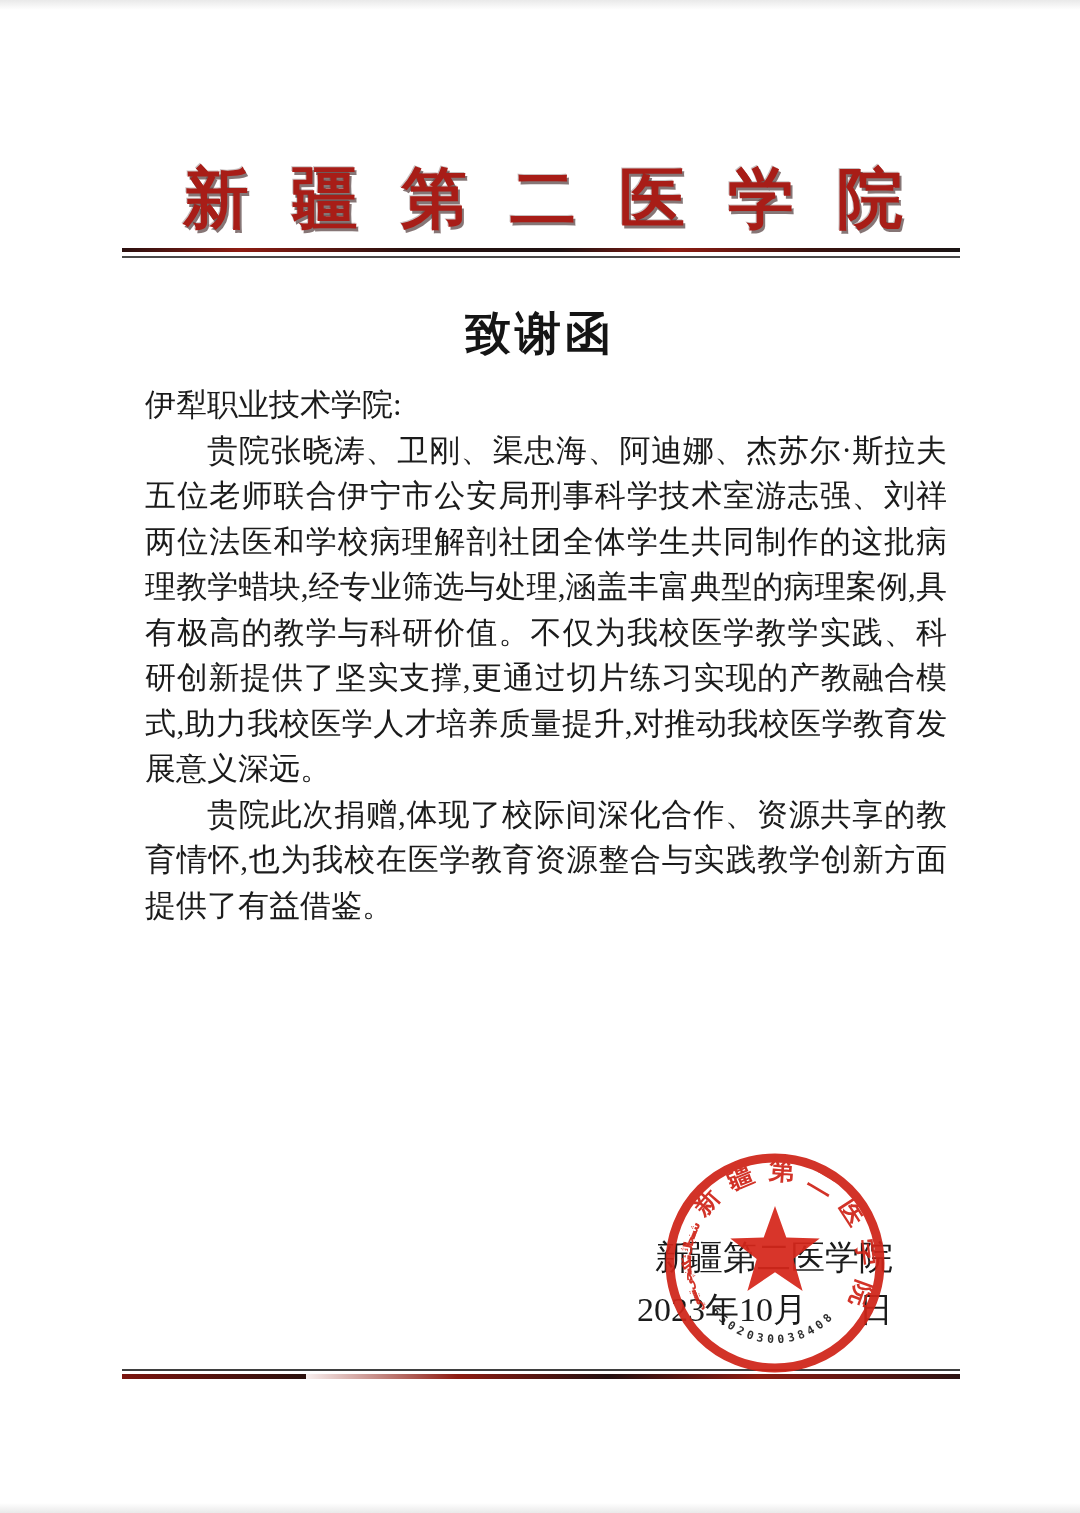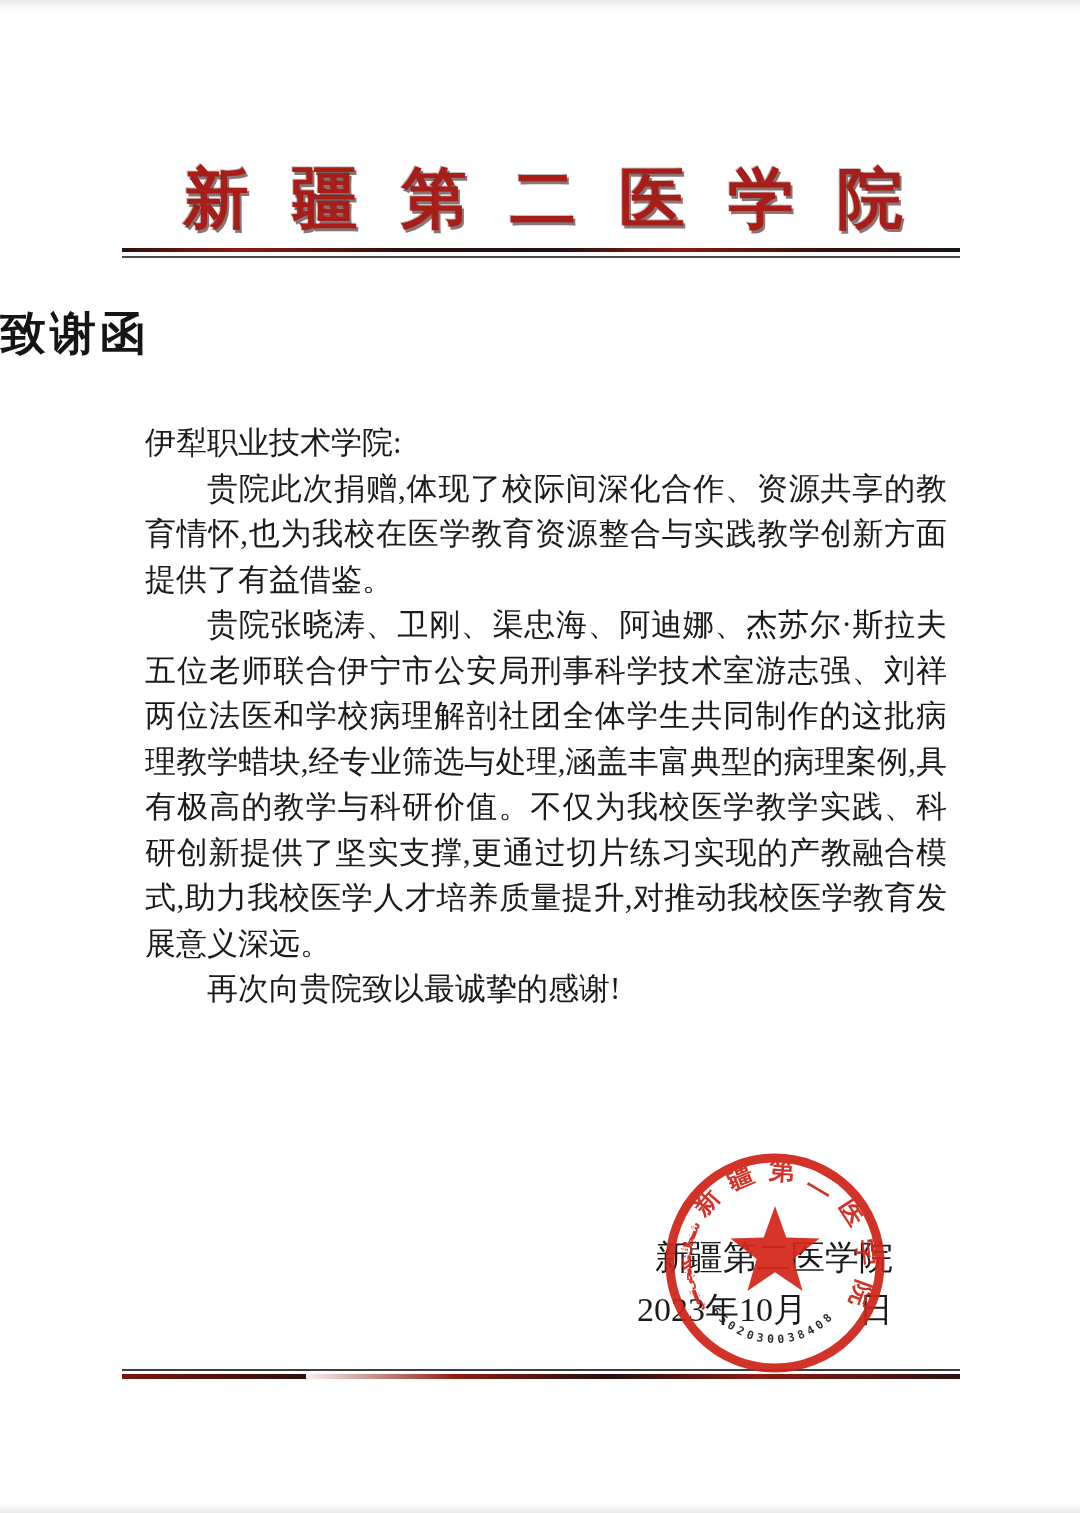--- a/index.html
+++ b/index.html
@@ -52,30 +52,31 @@
   .rule-bottom .ln1 { height: 2px; background: #3f3f3f; margin-bottom: 3px; }
   .rule-bottom .ln2 {
     height: 5px;
     background: linear-gradient(90deg, #7c150f, #2a100c 22%, #99201312 0, #8e1c12 40%, #231010 58%, #8e1c12 76%, #2a1212);
   }
 
   
   .letter-title {
     position: absolute;
     left: 0; right: 0; top: 303px;
+    text-align: center;
     font-size: 46px;
     font-weight: bold;
     letter-spacing: 4px;
     color: #151515;
   }
 
   
   .letter-body {
     position: absolute;
-    left: 145px; top: 420px; width: 802px;
+    left: 145px; top: 382px; width: 802px;
     font-size: 31px;
     line-height: 45.5px;
     text-align: justify;
     color: #1b1b1b;
   }
   .letter-body p { text-indent: 2em; }
   .letter-body p.salutation { text-indent: 0; }
 
   
   .signature {
@@ -115,23 +116,22 @@
 
   <div class="rule rule-top">
     <div class="ln ln1"></div>
     <div class="ln ln2"></div>
   </div>
 
   <h1 class="letter-title">致谢函</h1>
 
   <div class="letter-body">
     <p class="salutation">伊犁职业技术学院:</p>
+    <p class="para">贵院张晓涛、卫刚、渠忠海、阿迪娜、杰苏尔·斯拉夫五位老师联合伊宁市公安局刑事科学技术室游志强、刘祥两位法医和学校病理解剖社团全体学生共同制作的这批病理教学蜡块,经专业筛选与处理,涵盖丰富典型的病理案例,具有极高的教学与科研价值。不仅为我校医学教学实践、科研创新提供了坚实支撑,更通过切片练习实现的产教融合模式,助力我校医学人才培养质量提升,对推动我校医学教育发展意义深远。</p>
     <p class="para">贵院此次捐赠,体现了校际间深化合作、资源共享的教育情怀,也为我校在医学教育资源整合与实践教学创新方面提供了有益借鉴。</p>
-    <p class="para">贵院张晓涛、卫刚、渠忠海、阿迪娜、杰苏尔·斯拉夫五位老师联合伊宁市公安局刑事科学技术室游志强、刘祥两位法医和学校病理解剖社团全体学生共同制作的这批病理教学蜡块,经专业筛选与处理,涵盖丰富典型的病理案例,具有极高的教学与科研价值。不仅为我校医学教学实践、科研创新提供了坚实支撑,更通过切片练习实现的产教融合模式,助力我校医学人才培养质量提升,对推动我校医学教育发展意义深远。</p>
-    <p class="para">再次向贵院致以最诚挚的感谢!</p>
   </div>
 
   <div class="signature">
     <div>新疆第二医学院</div>
     <div>
       <span>2023年10月</span><span class="day-gap"></span><span>日</span>
     </div>
   </div>
 
   <svg class="seal" viewBox="0 0 226 226" xmlns="http://www.w3.org/2000/svg">

